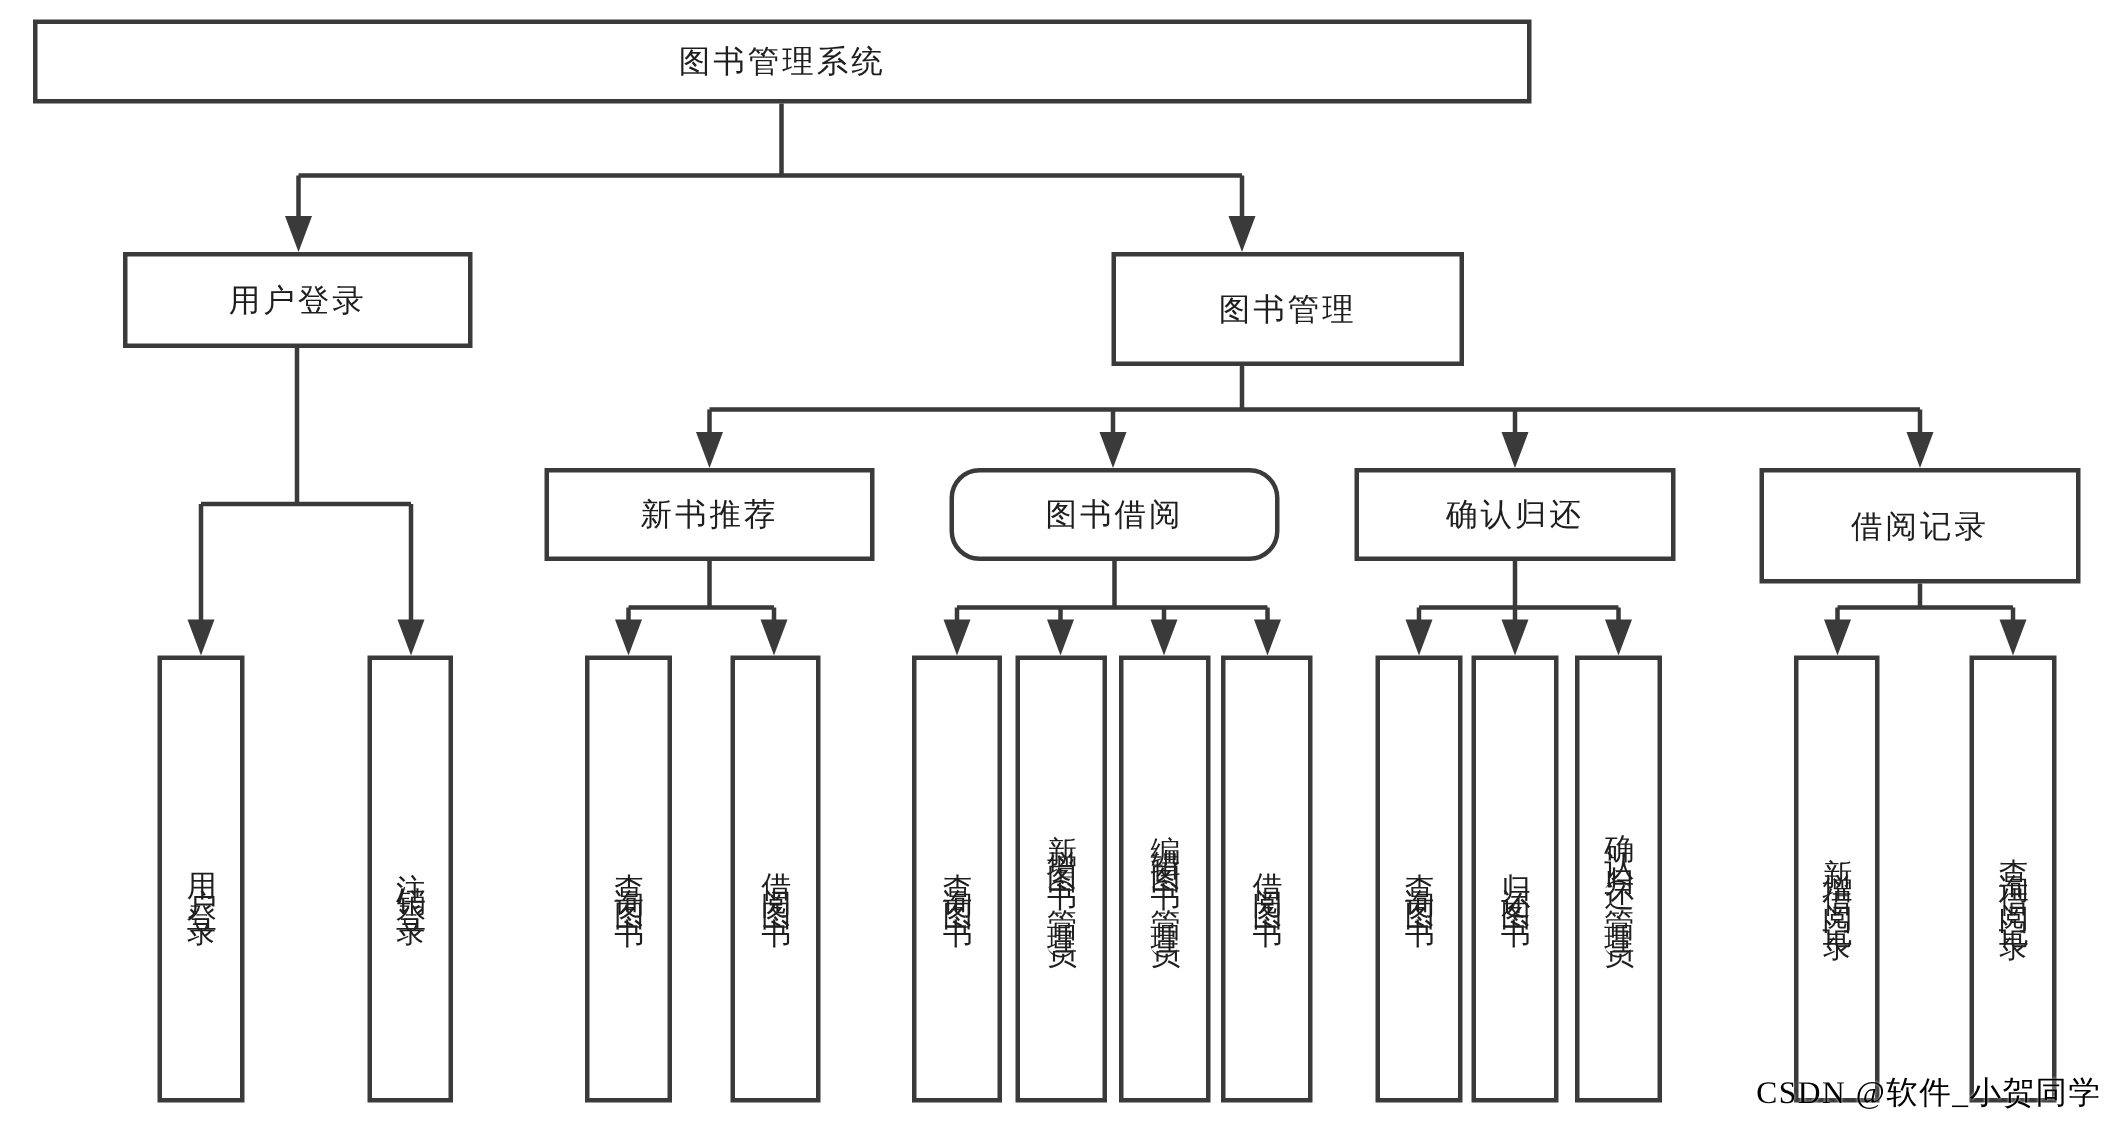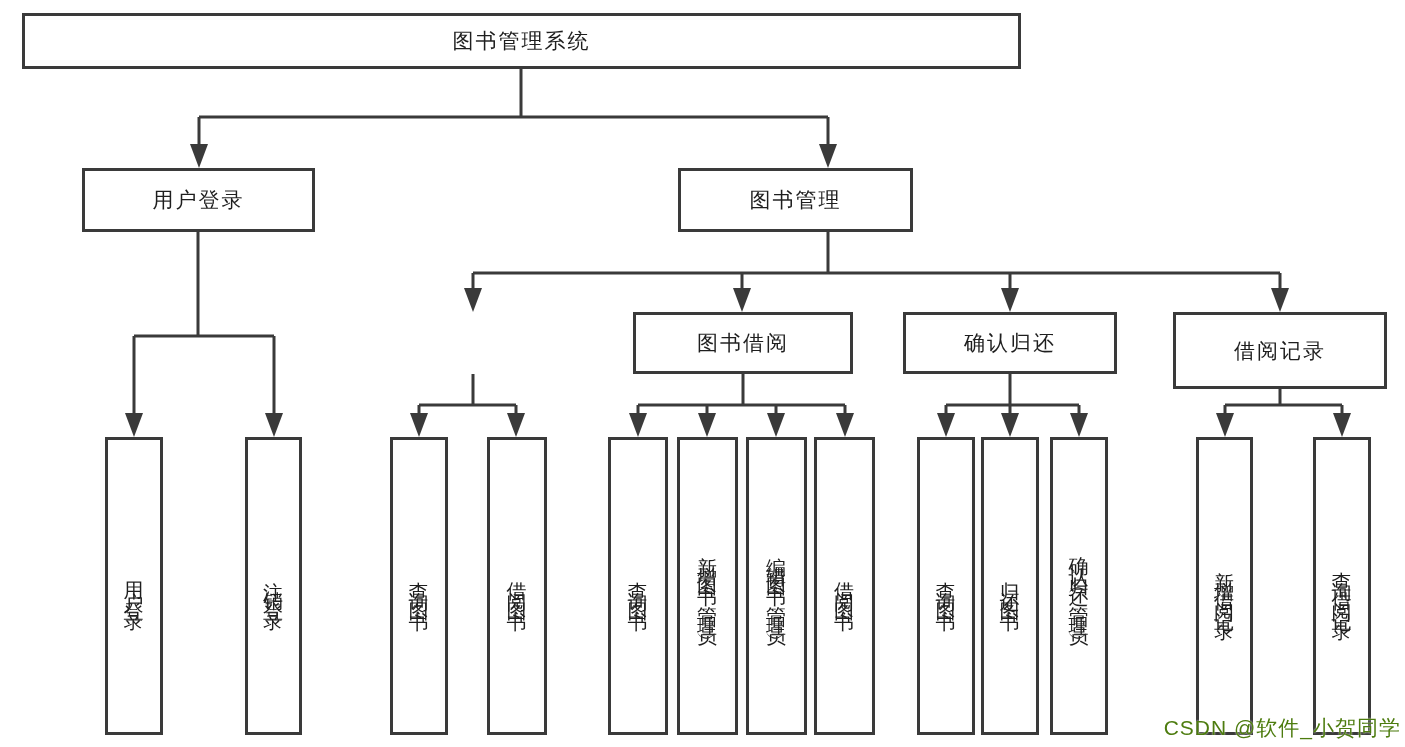--- a/index.html
+++ b/index.html
@@ -1,21 +1,21 @@
 <!DOCTYPE html>
 <html><head>
 <meta charset="utf-8">
 <style>
   html, body { margin: 0; padding: 0; background: #ffffff; }
   #stage {
     position: relative;
     width: 1405px;
     height: 747px;
     background: #ffffff;
-    font-family: Liberation Sans, sans-serif;
+    font-family: Liberation Serif, serif;
     overflow: hidden;
   }
   #connectors {
     position: absolute;
     left: 0; top: 0;
     width: 1405px; height: 747px;
     z-index: 1;
   }
   .box {
     position: absolute;
@@ -39,21 +39,21 @@
     font-size: 20px;
     letter-spacing: 10px;
     line-height: 1;
   }
   .watermark {
     position: absolute;
     right: 4px;
     top: 714px;
     font-size: 21px;
     letter-spacing: 1px;
-    color: #4d7c0f;
+    color: #000000;
     text-shadow: 0 0 2px #ffffff;
     z-index: 5;
     white-space: nowrap;
   }
 </style>
 </head>
 <body>
 
 <div id="stage">
 
@@ -108,23 +108,24 @@
              M937 413 L955 413 L946 437 Z
              M1001 413 L1019 413 L1010 437 Z
              M1070 413 L1088 413 L1079 437 Z
              M1216 413 L1234 413 L1225 437 Z
              M1333 413 L1351 413 L1342 437 Z"></path>
   </svg>
 
   <div class="box h-box" style="left:22px; top:13px; width:999px; height:56px;">图书管理系统</div>
 
   <div class="box h-box" style="left:82px; top:168px; width:233px; height:64px;">用户登录</div>
-  <div class="box h-box" style="left:678px; top:168px; width:235px; height:64px;">图书管理</div>
+  <div class="box h-box" style="left:741px; top:168px; width:235px; height:76px;">图书管理</div>
 
-  <div class="box h-box" style="left:633px; top:312px; width:220px; height:62px;">图书借阅</div>
+  <div class="box h-box" style="left:363px; top:312px; width:220px; height:62px;">新书推荐</div>
+  <div class="box h-box" style="left:633px; top:312px; width:220px; height:62px;border-radius:20px;">图书借阅</div>
   <div class="box h-box" style="left:903px; top:312px; width:214px; height:62px;">确认归还</div>
   <div class="box h-box" style="left:1173px; top:312px; width:214px; height:77px;">借阅记录</div>
 
   <div class="box v-box" style="left:105px; top:437px; width:58px; height:298px;">用户登录</div>
   <div class="box v-box" style="left:245px; top:437px; width:57px; height:298px;">注销登录</div>
 
   <div class="box v-box" style="left:390px; top:437px; width:58px; height:298px;">查询图书</div>
   <div class="box v-box" style="left:487px; top:437px; width:60px; height:298px;">借阅图书</div>
 
   <div class="box v-box" style="left:608px; top:437px; width:60px; height:298px;">查询图书</div>

